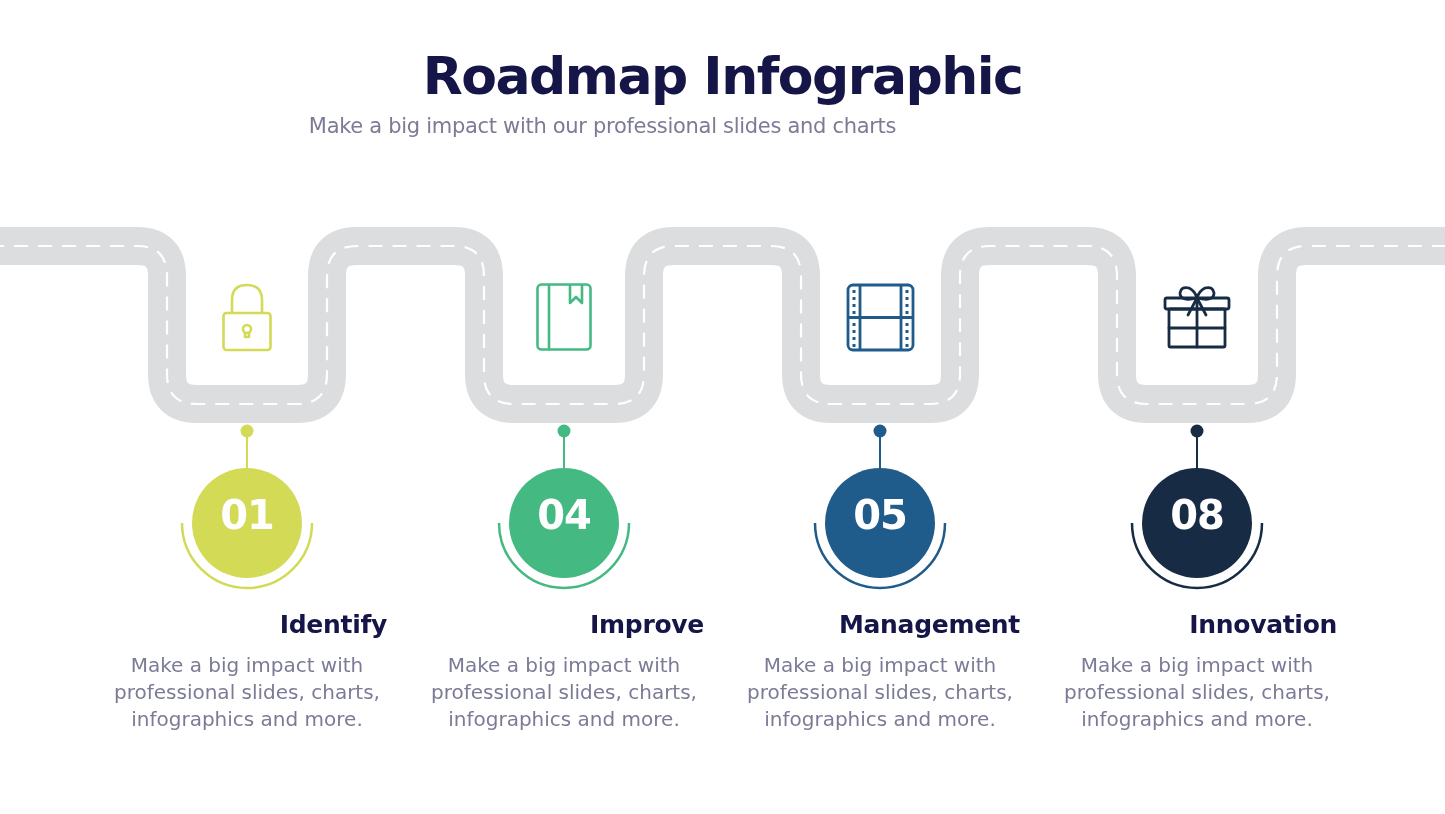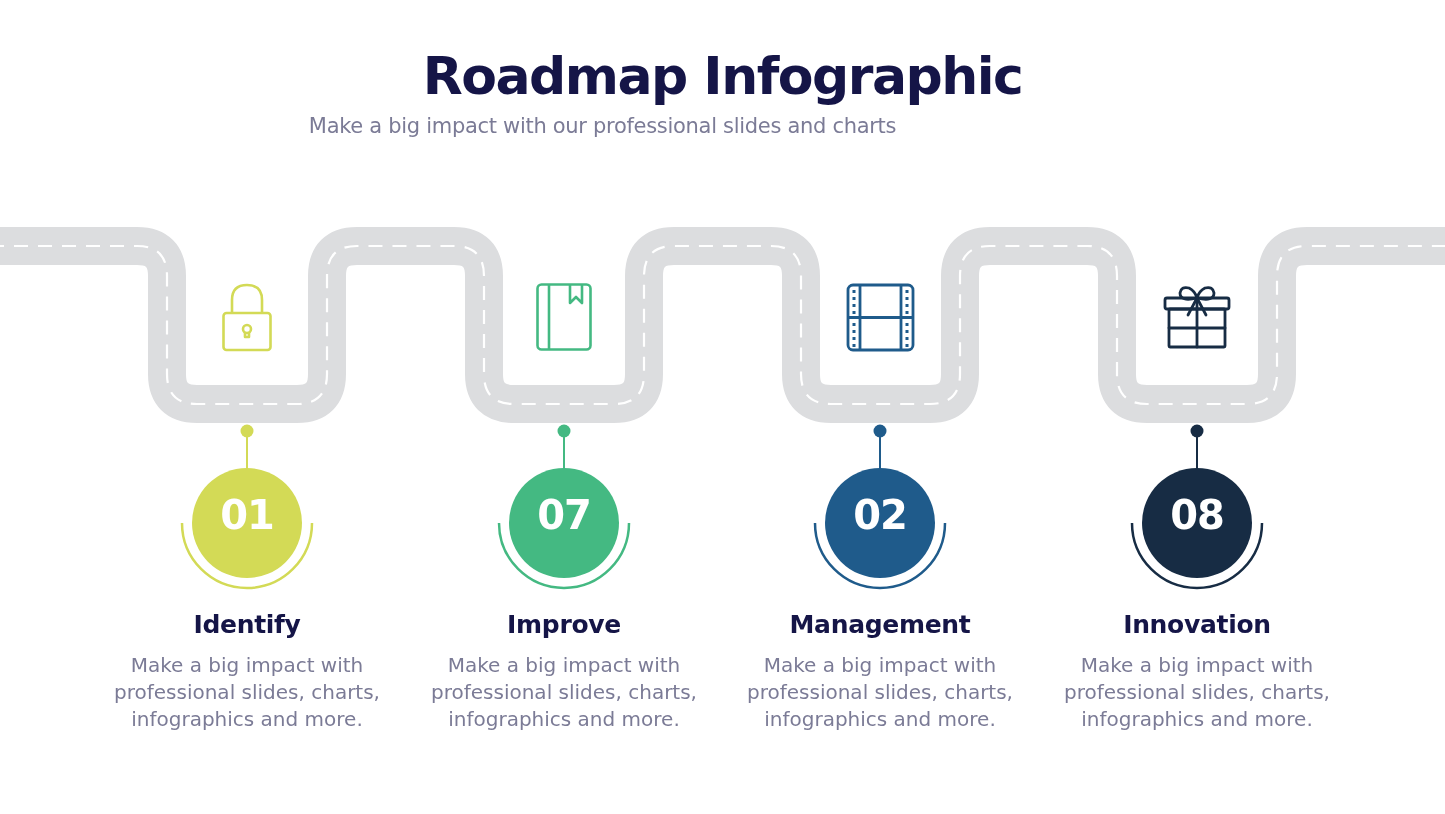--- a/index.html
+++ b/index.html
@@ -4,21 +4,21 @@
 <style>
   html, body { margin: 0; padding: 0; background: #ffffff; }
   body { width: 1445px; height: 814px; position: relative; overflow: hidden;
          font-family: "DejaVu Sans", "Liberation Sans", sans-serif; }
   .title { position: absolute; left: 0; width: 1445px; top: 46px; text-align: center;
            font-size: 52px; font-weight: bold; color: #151547; letter-spacing: -1.5px; margin: 0; }
   .subtitle { position: absolute; left: 0; width: 1205px; top: 114px; text-align: center;
               font-size: 21px; color: #7b7b96; margin: 0; letter-spacing: -0.3px; }
   svg.road { position: absolute; left: 0; top: 0; }
   .step { position: absolute; top: 420px; width: 280px; margin-left: -140px; text-align: center; }
-  .step-title { position: absolute; top: 190px; left: 0; width: 280px; text-align: center;
+  .step-title { position: absolute; top: 190px; left: 0; width: 280px; text-align: right;
                 font-size: 25px; font-weight: bold; color: #151547; letter-spacing: -0.3px; }
   .step-desc { position: absolute; top: 232px; left: 0; width: 280px; text-align: center;
                font-size: 20px; line-height: 27px; color: #7b7b96; }
   .badge-num { position: absolute; left: 0; width: 280px; top: 72px; text-align: center;
                font-size: 40px; font-weight: bold; color: #ffffff; letter-spacing: -1px; }
 </style>
 </head>
 <body>
 
 <h1 class="title">Roadmap Infographic</h1>
@@ -116,31 +116,31 @@
   <div class="badge-num">01</div>
   <div class="step-title">Identify</div>
   <div class="step-desc">
     <div>Make a big impact with</div>
     <div>professional slides, charts,</div>
     <div>infographics and more.</div>
   </div>
 </div>
 
 <div class="step" style="left:564px;">
-  <div class="badge-num">07</div>
+  <div class="badge-num">04</div>
   <div class="step-title">Improve</div>
   <div class="step-desc">
     <div>Make a big impact with</div>
     <div>professional slides, charts,</div>
     <div>infographics and more.</div>
   </div>
 </div>
 
 <div class="step" style="left:880px;">
-  <div class="badge-num">02</div>
+  <div class="badge-num">05</div>
   <div class="step-title">Management</div>
   <div class="step-desc">
     <div>Make a big impact with</div>
     <div>professional slides, charts,</div>
     <div>infographics and more.</div>
   </div>
 </div>
 
 <div class="step" style="left:1197px;">
   <div class="badge-num">08</div>

